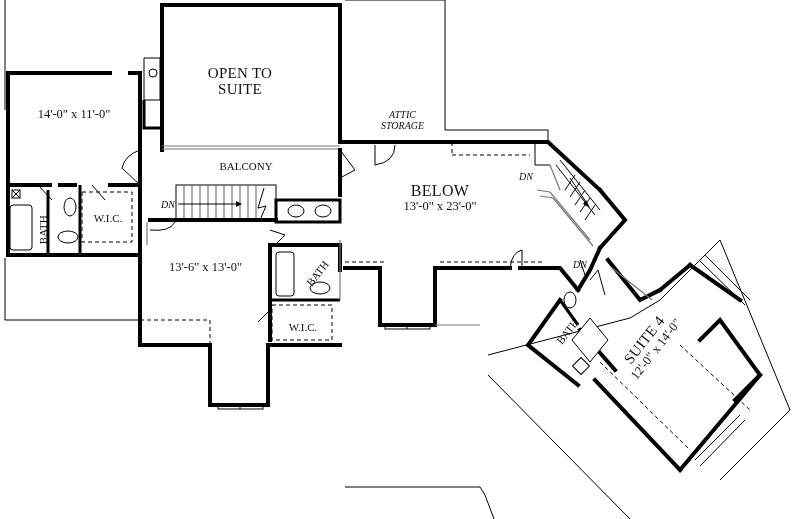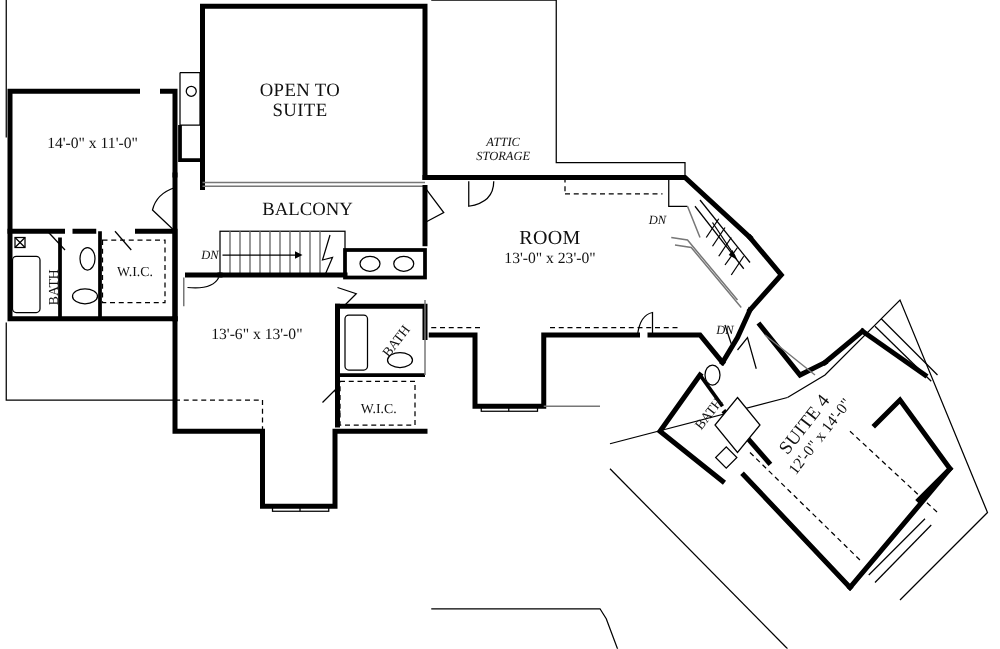--- a/index.html
+++ b/index.html
@@ -171,29 +171,29 @@
 
 <div class="lbl room" style="left:200px;top:66px;width:80px;">
   <div>OPEN TO</div>
   <div>SUITE</div>
 </div>
 
 <div class="lbl" style="left:14px;top:108px;width:120px;">
   <div class="dim">14'-0" x 11'-0"</div>
 </div>
 
-<div class="lbl sm" style="left:196px;top:161px;width:100px;font-size:15px;">BALCONY</div>
+<div class="lbl sm" style="left:196px;top:161px;width:100px;font-size:11px;">BALCONY</div>
 
 <div class="lbl xs" style="left:360px;top:110px;width:85px;">
   <div>ATTIC</div>
   <div>STORAGE</div>
 </div>
 
 <div class="lbl" style="left:375px;top:183px;width:130px;">
-  <div class="room" style="font-size:16px;">ROOM</div>
+  <div class="room" style="font-size:16px;">BELOW</div>
   <div class="dim">13'-0" x 23'-0"</div>
 </div>
 
 <div class="lbl" style="left:148px;top:261px;width:115px;">
   <div class="dim">13'-6" x 13'-0"</div>
 </div>
 
 <div class="lbl" style="left:590px;top:330px;width:120px;transform:rotate(-52deg);">
   <div class="room">SUITE 4</div>
   <div class="dim">12'-0" x 14'-0"</div>

